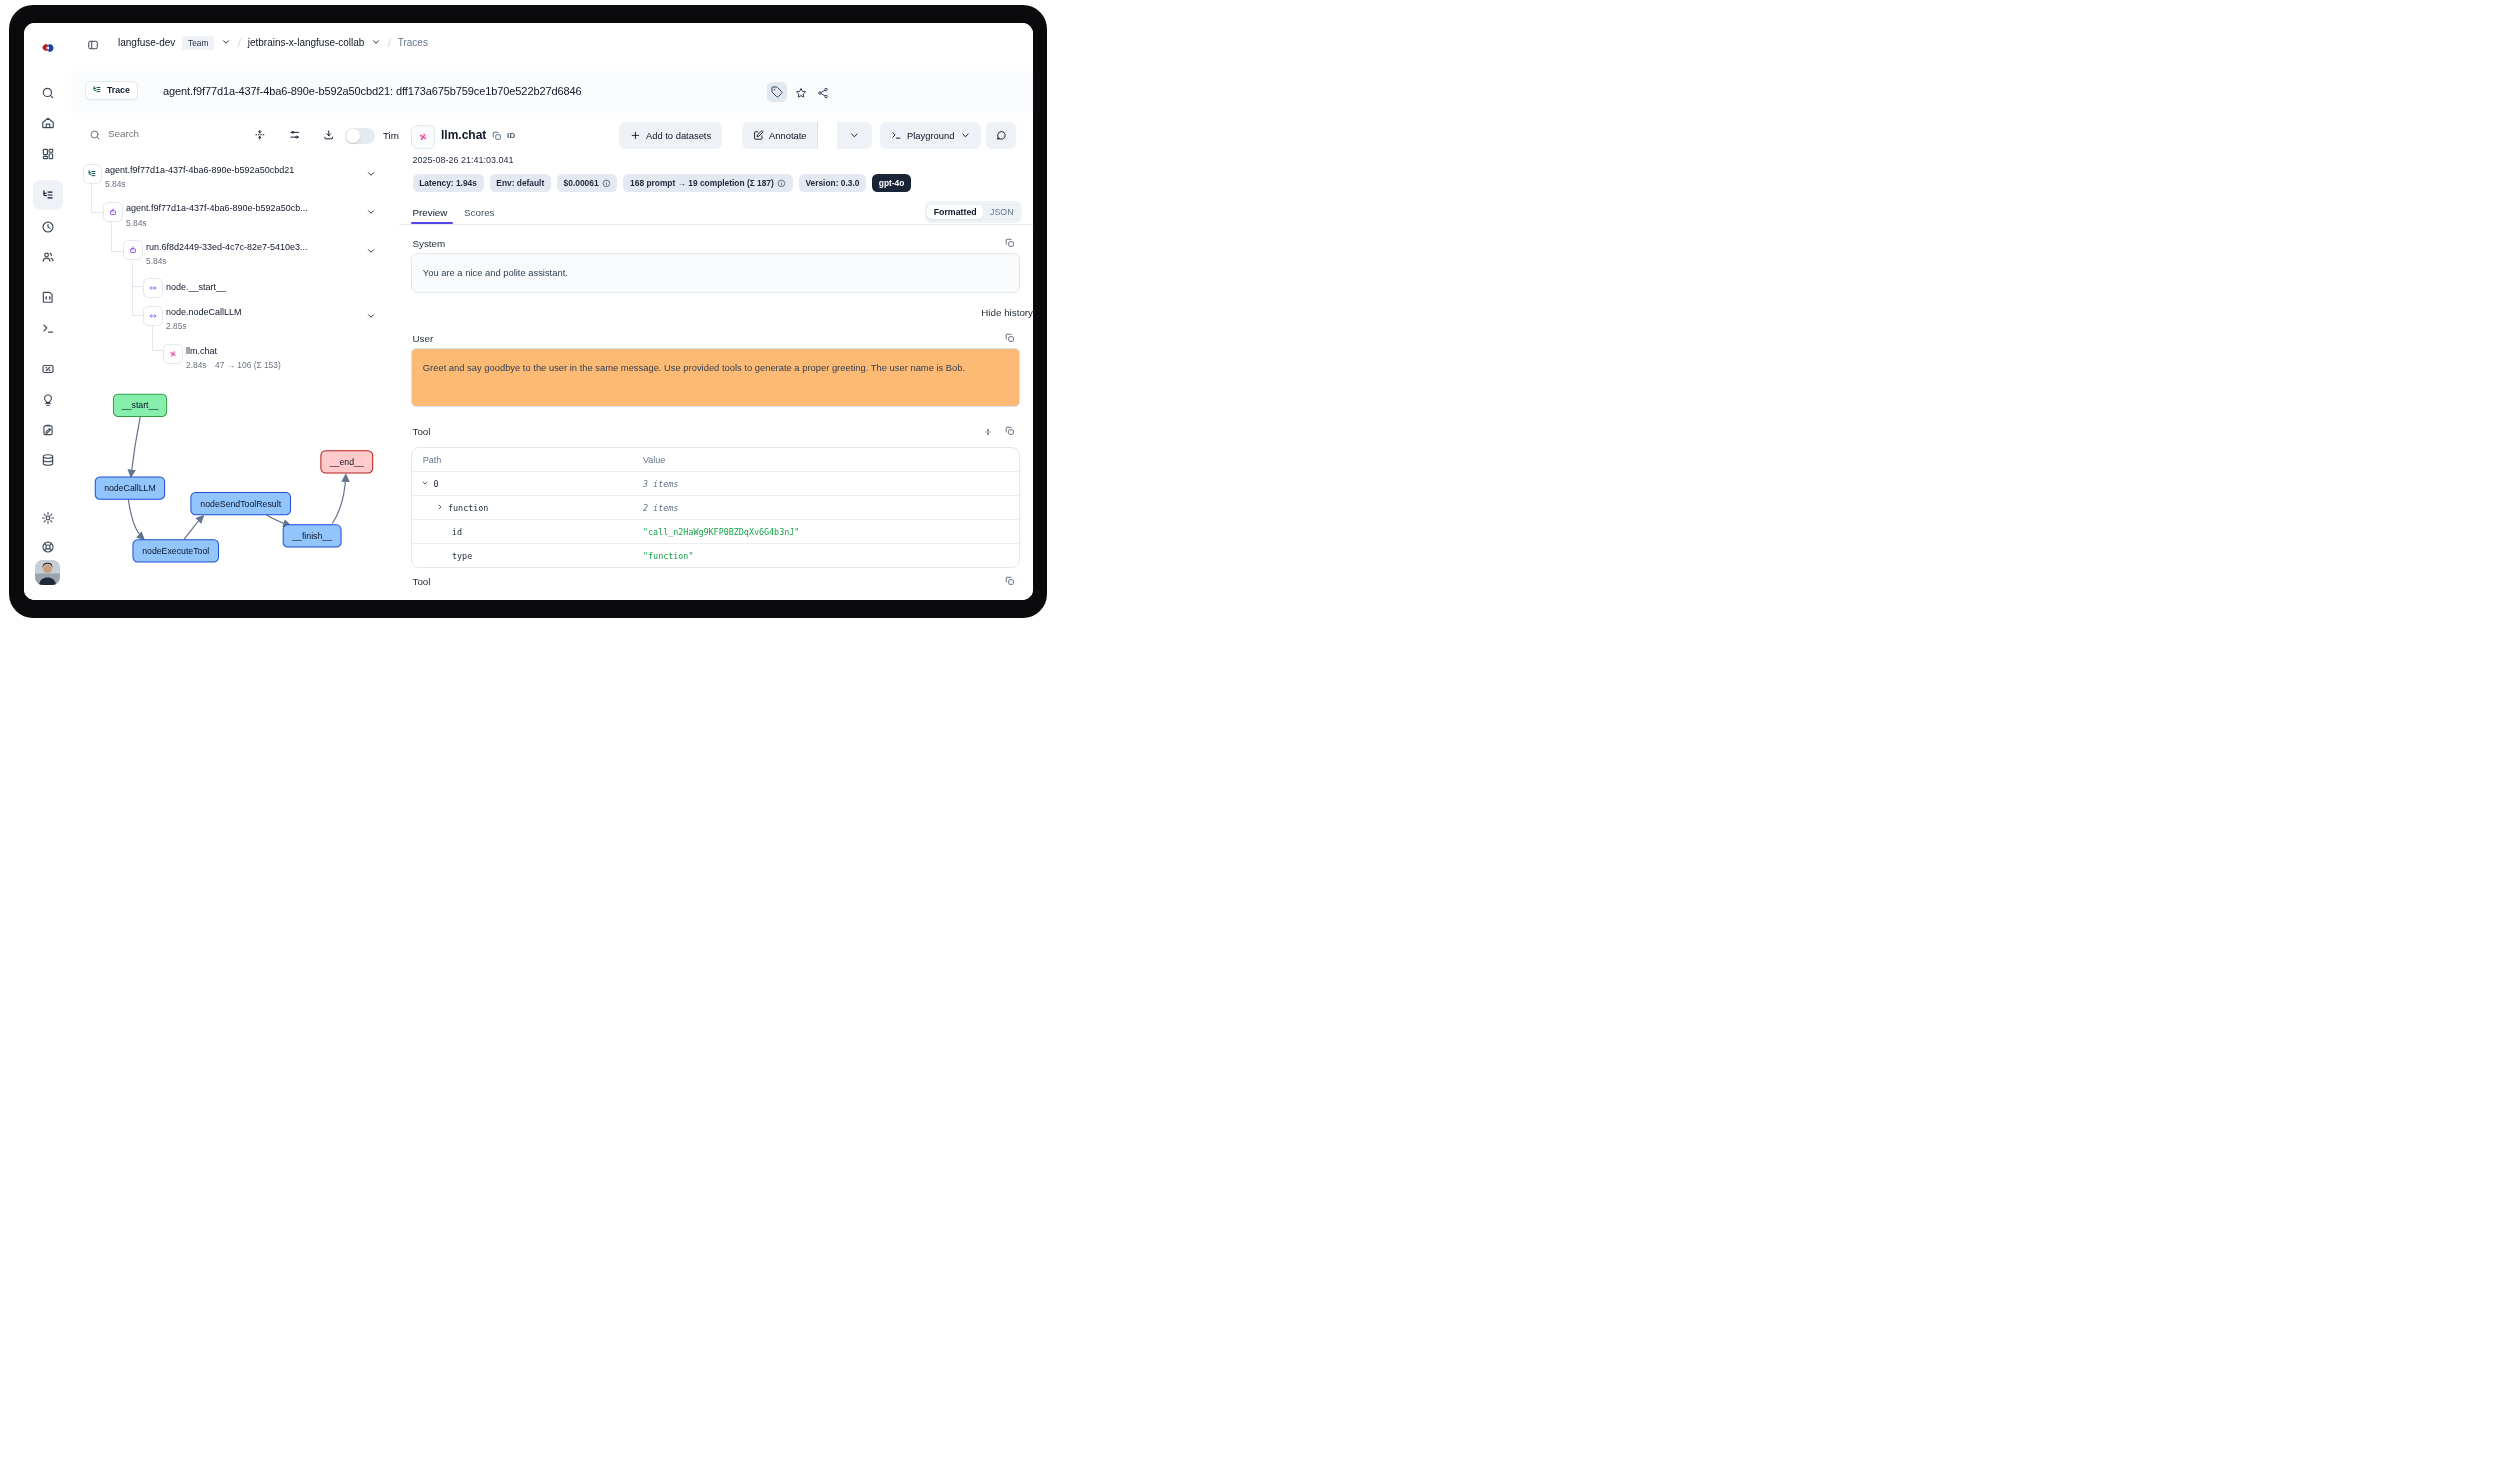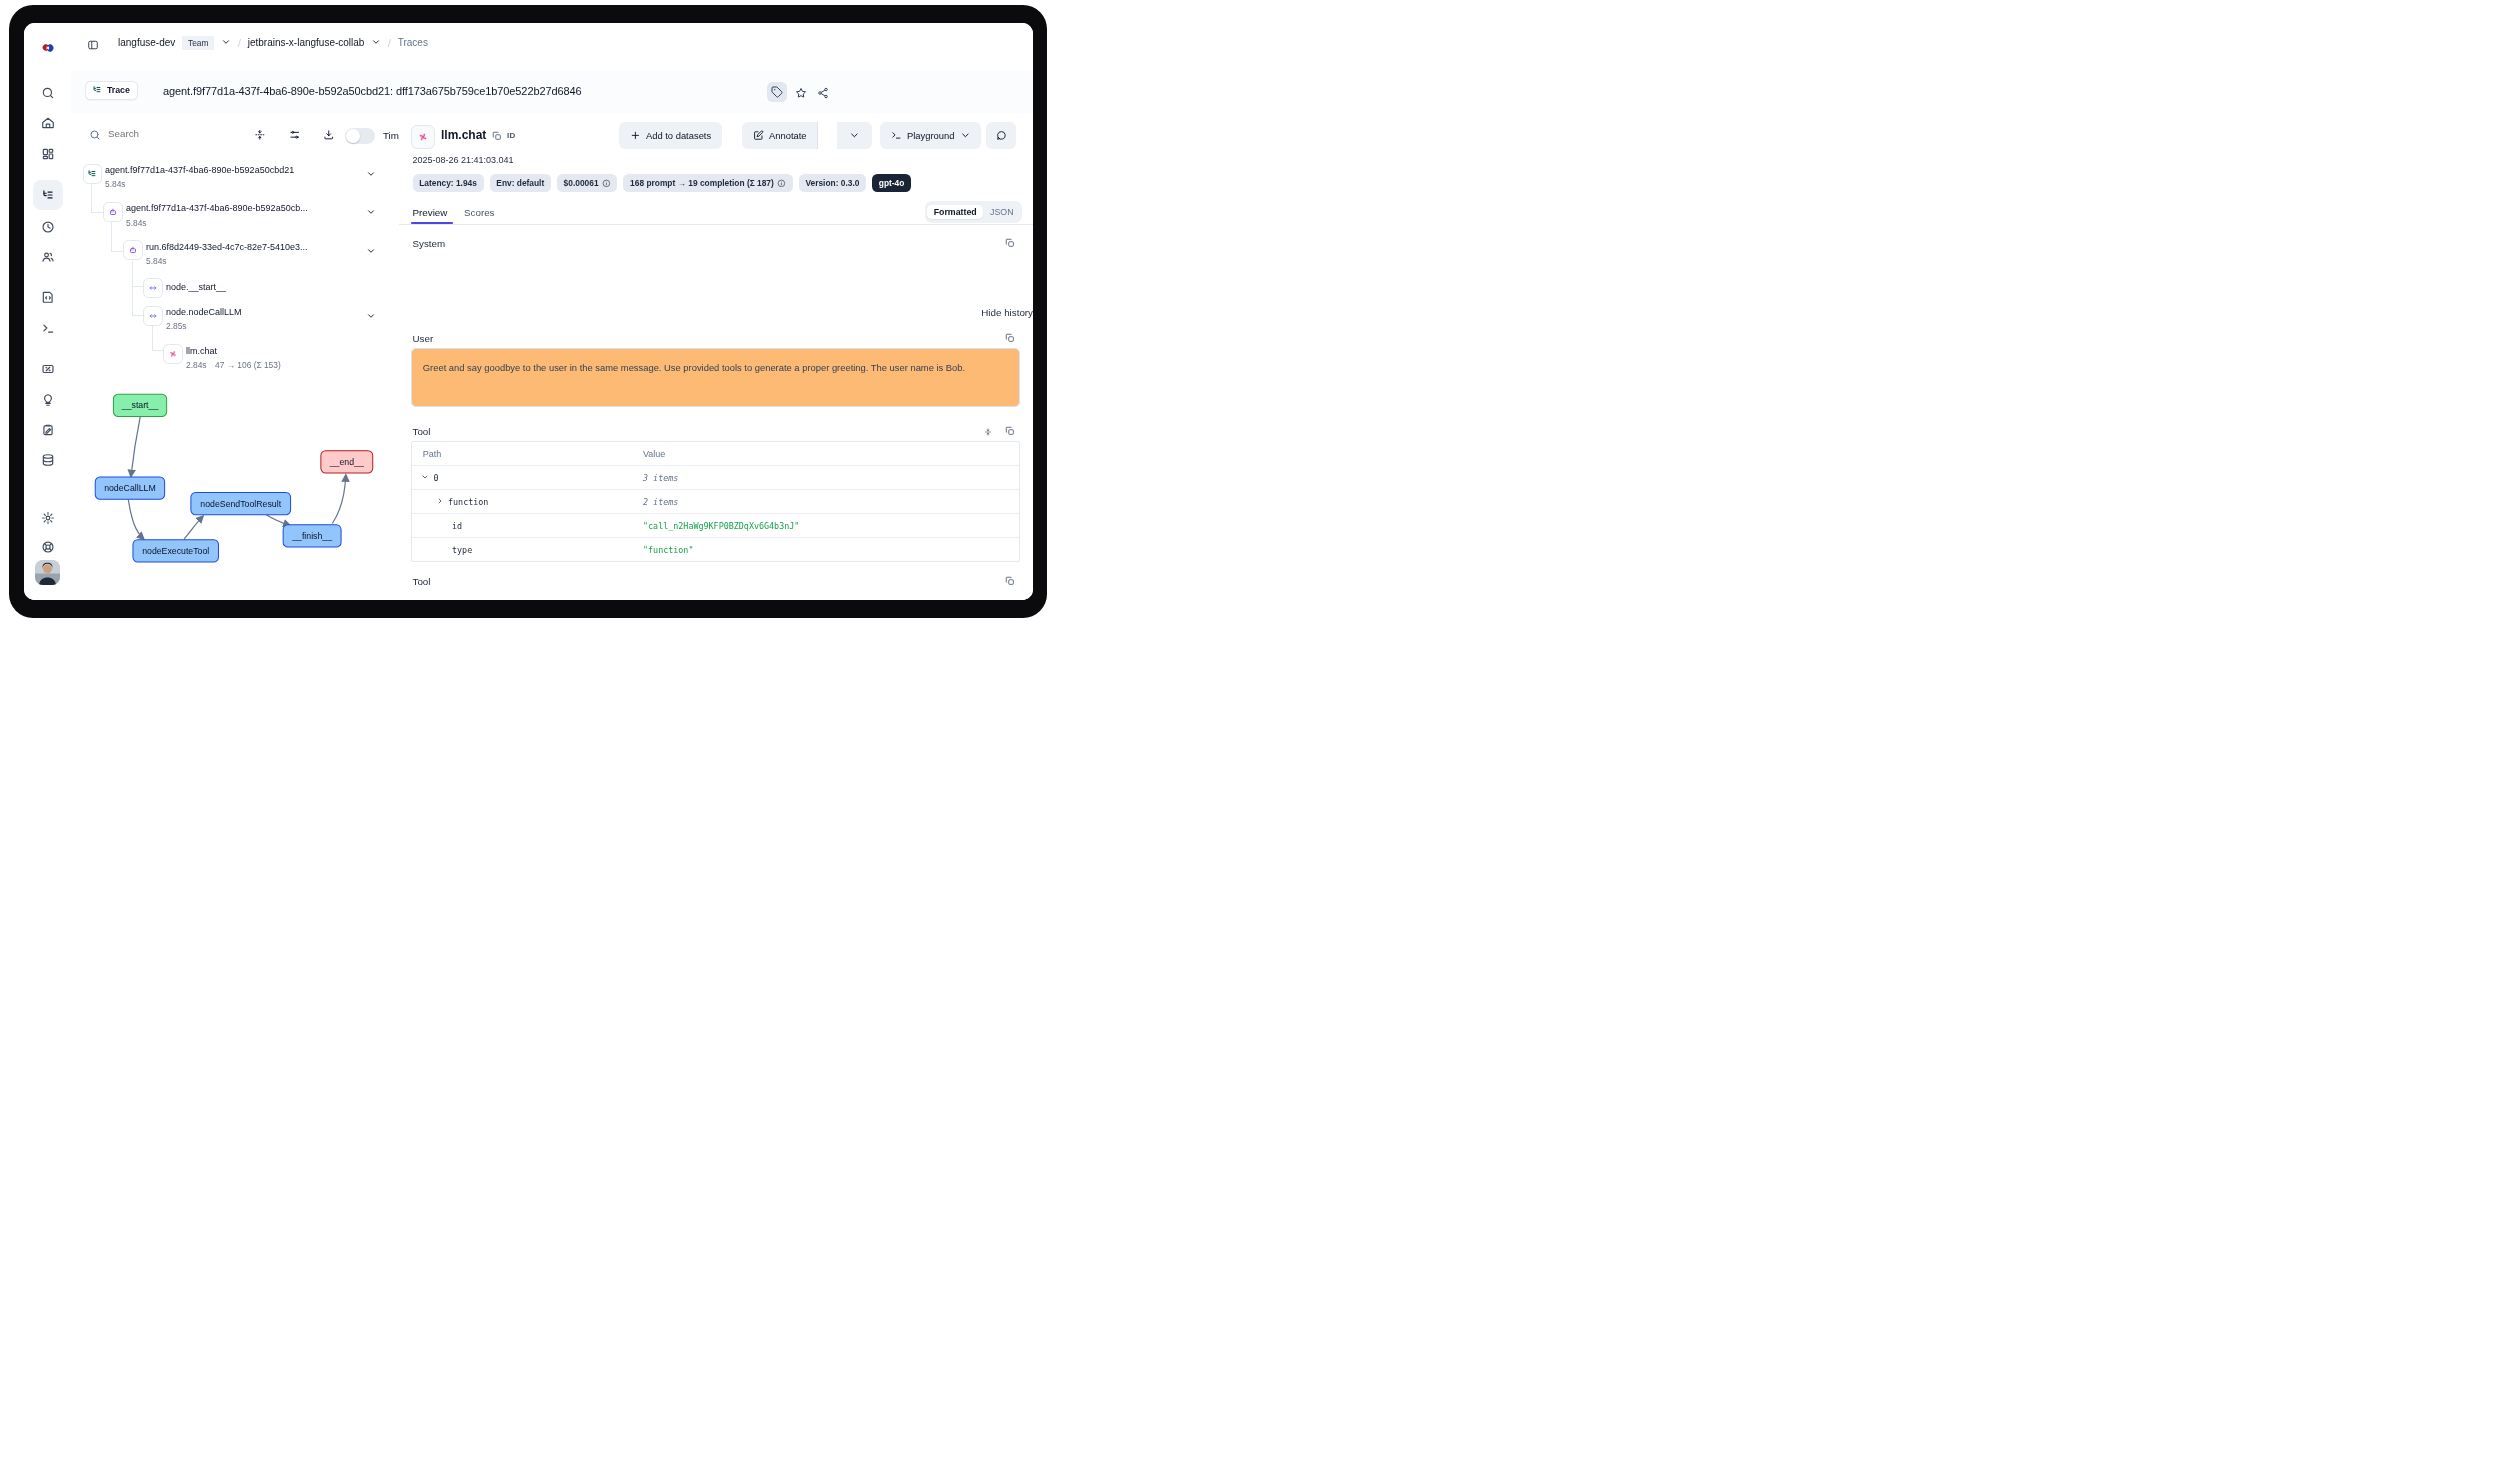--- a/index.html
+++ b/index.html
@@ -46,21 +46,21 @@
   .tab.inactive{color:#475569;}
   .seg{display:flex;align-items:center;background:#eef1f6;border-radius:6.7px;padding:2px;height:21.6px;box-sizing:border-box;}
   .seg .on{background:#fff;border-radius:4.7px;padding:2px 6.7px;font-size:8.8px;font-weight:600;color:#0f172a;box-shadow:0 0.7px 1.3px rgba(15,23,42,.08);}
   .seg .off{padding:2px 6.7px;font-size:8.8px;font-weight:500;color:#64748b;}
   .shead{font-size:9.8px;font-weight:500;color:#1f2937;}
   .copyic{color:#475569;}
   .copyic svg{width:10px;height:10px;}
   .sysbox{background:#f8fafc;border:0.7px solid #e2e8f0;border-radius:6px;}
   .userbox{background:#fdba74;border:0.7px solid #d9e2f0;border-radius:5px;}
   .boxtext{font-size:9.4px;color:#334155;line-height:18px;}
-  .jtable{border:0.7px solid #e2e8f0;border-radius:2px;overflow:hidden;background:#fff;}
+  .jtable{border:0.7px solid #e2e8f0;border-radius:8px;overflow:hidden;background:#fff;margin-top:6px;}
   .jrow{display:flex;align-items:center;height:23px;border-top:0.7px solid #eaeef4;font-family:"DejaVu Sans Mono",monospace;font-size:8.4px;color:#1e293b;}
   .jrow.head{border-top:none;font-family:"Liberation Sans",sans-serif;color:#64748b;font-weight:500;font-size:9px;}
   .jpath{display:flex;align-items:center;gap:4px;}
   .jval{position:absolute;left:231px;}
   .jitems{color:#64748b;font-style:italic;}
   .jgreen{color:#16a34a;}
   .mini{color:#334155;}
   .mini svg{width:8px;height:8px;}
   text{font-family:"Liberation Sans",sans-serif;}
 </style>
@@ -492,20 +492,23 @@
       <span class="on">Formatted</span>
       <span class="off">JSON</span>
     </div>
     <div class="abs" style="left:0;top:111px;width:634px;height:0.7px;background:#e7eaef"></div>
 
     <div class="abs shead" style="left:13.5px;top:125px">System</div>
     <div class="abs copyic" style="left:606px;top:125px"><svg viewBox="0 0 24 24" fill="none" stroke="currentColor" stroke-width="2">
           <rect x="9" y="9" width="11" height="11" rx="2"></rect>
           <path d="M5 15H4.5A1.5 1.5 0 0 1 3 13.5v-9A1.5 1.5 0 0 1 4.5 3h9A1.5 1.5 0 0 1 15 4.5V5"></path>
         </svg></div>
+    <div class="abs sysbox" style="left:12px;top:140px;width:607px;height:38px">
+      <div class="boxtext" style="padding:10px 10.8px">You are a nice and polite assistant.</div>
+    </div>
 
     <div class="abs shead" style="left:0;top:194px;width:634px;text-align:right">Hide history</div>
 
     <div class="abs shead" style="left:13.5px;top:220px">User</div>
     <div class="abs copyic" style="left:606px;top:220px"><svg viewBox="0 0 24 24" fill="none" stroke="currentColor" stroke-width="2">
           <rect x="9" y="9" width="11" height="11" rx="2"></rect>
           <path d="M5 15H4.5A1.5 1.5 0 0 1 3 13.5v-9A1.5 1.5 0 0 1 4.5 3h9A1.5 1.5 0 0 1 15 4.5V5"></path>
         </svg></div>
     <div class="abs userbox" style="left:12px;top:235px;width:607px;height:57px">
       <div class="boxtext" style="padding:10px 10.8px">Greet and say goodbye to the user in the same message. Use provided tools to generate a proper greeting. The user name is Bob.</div>

